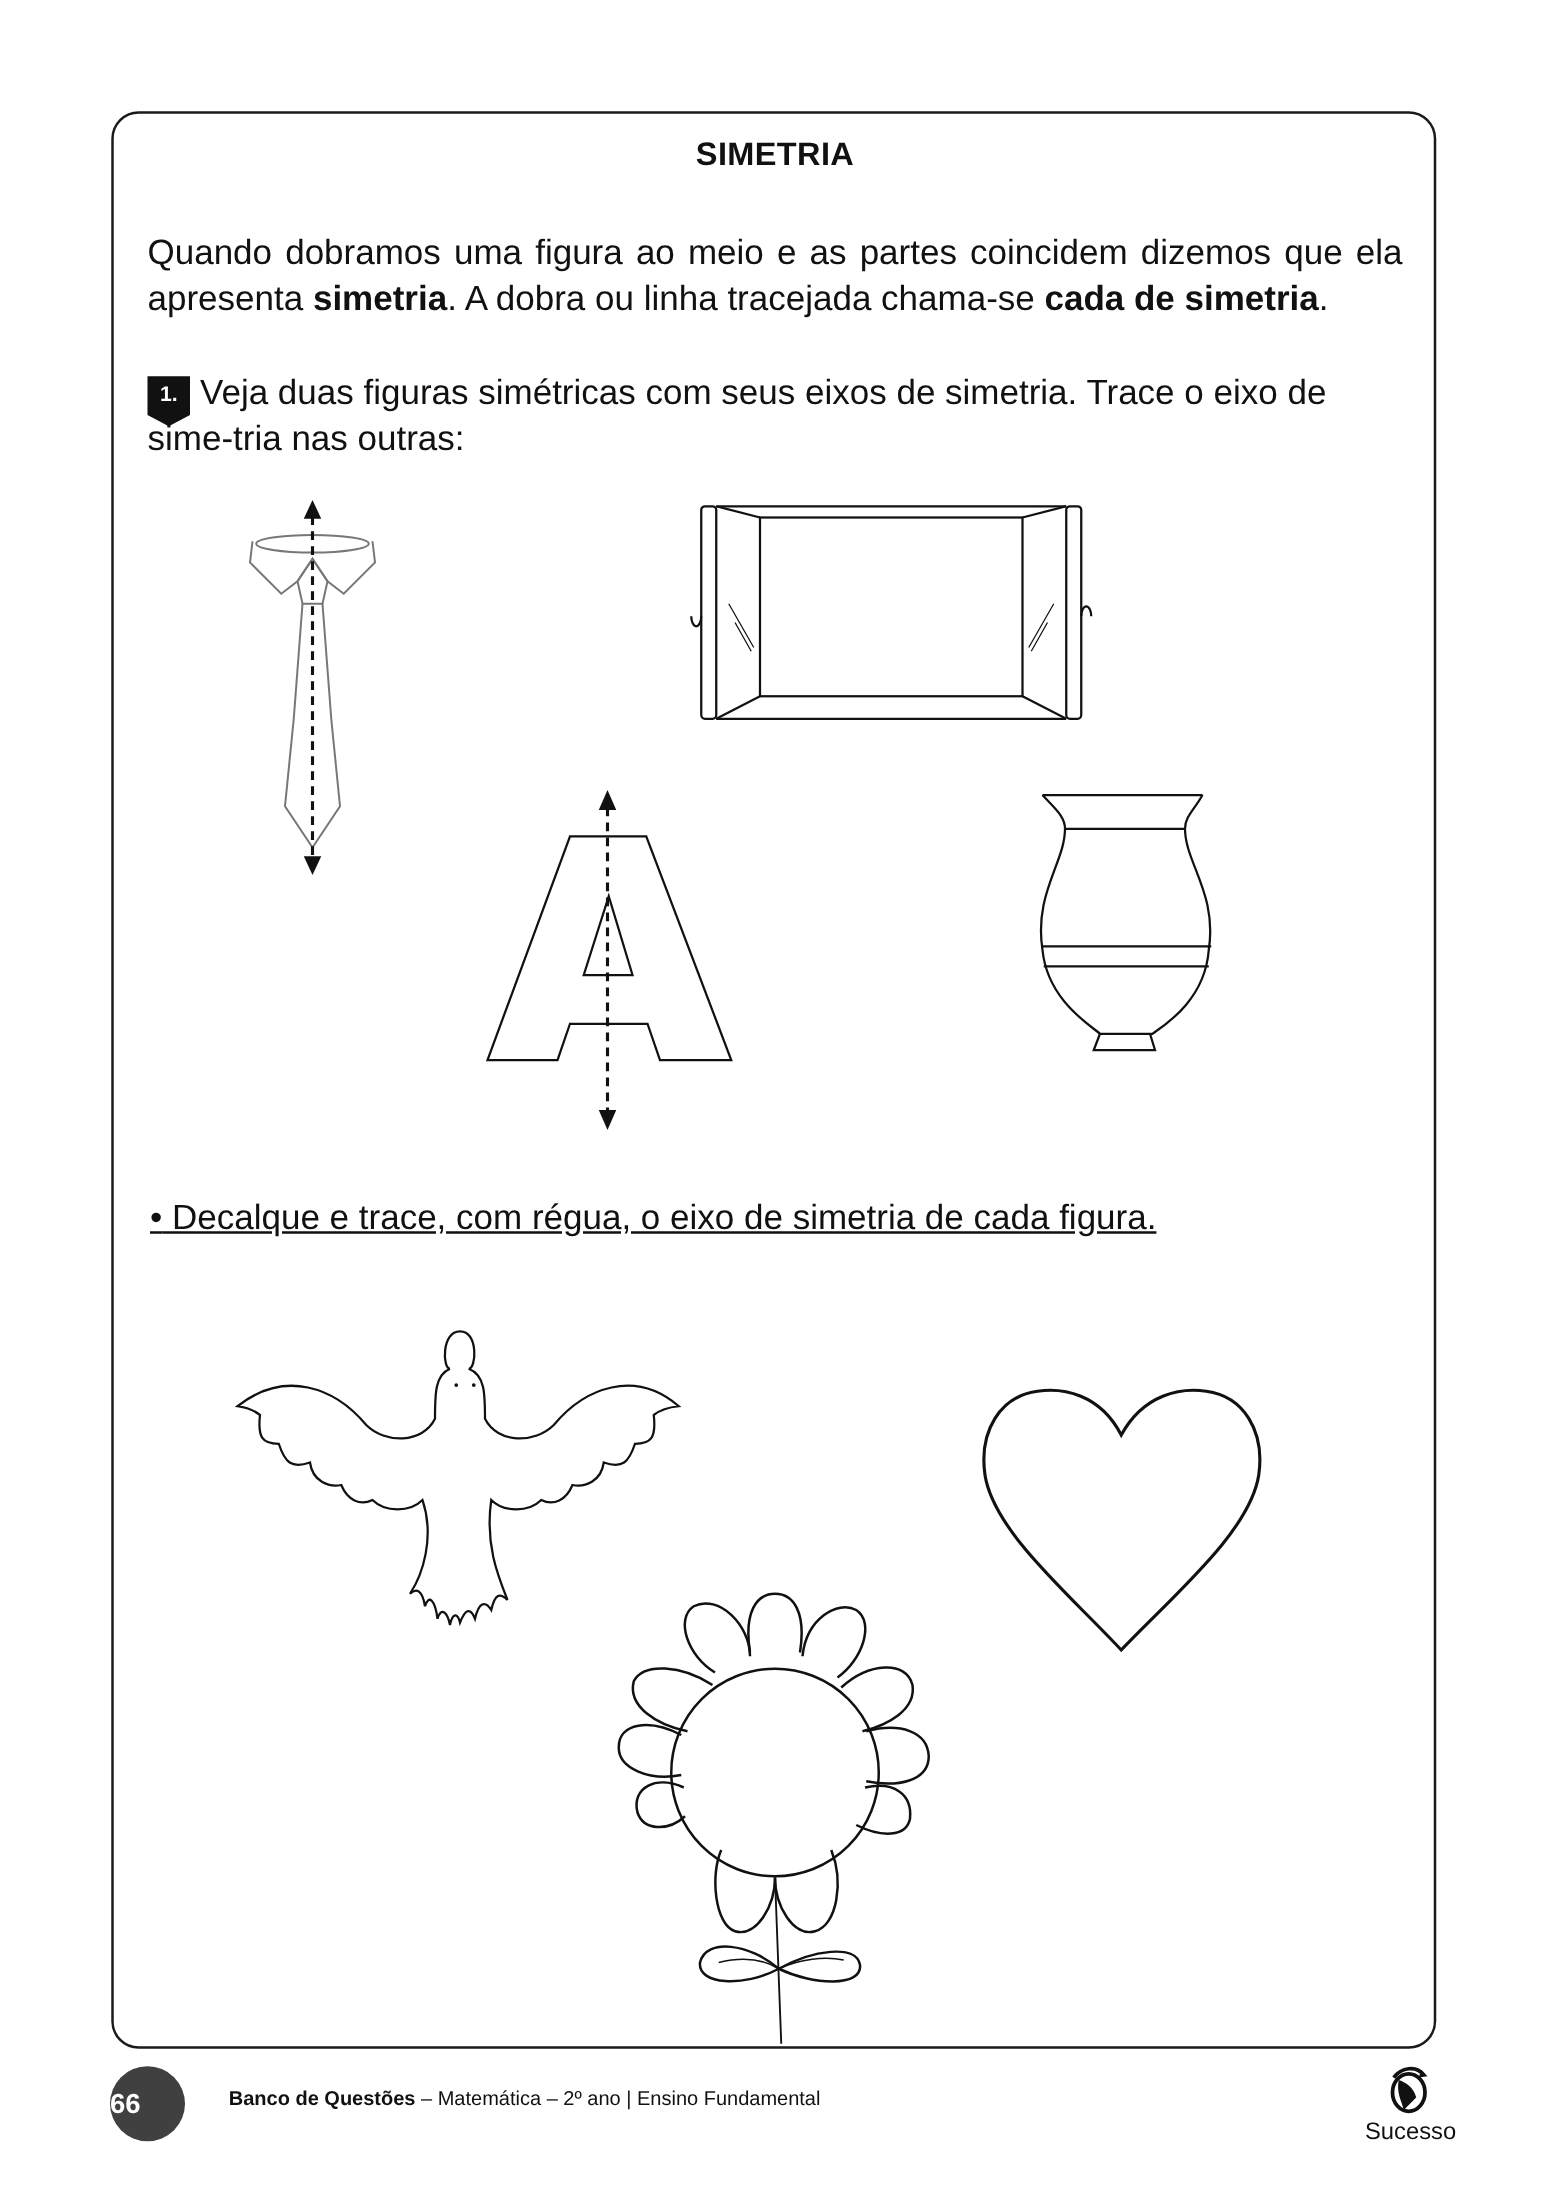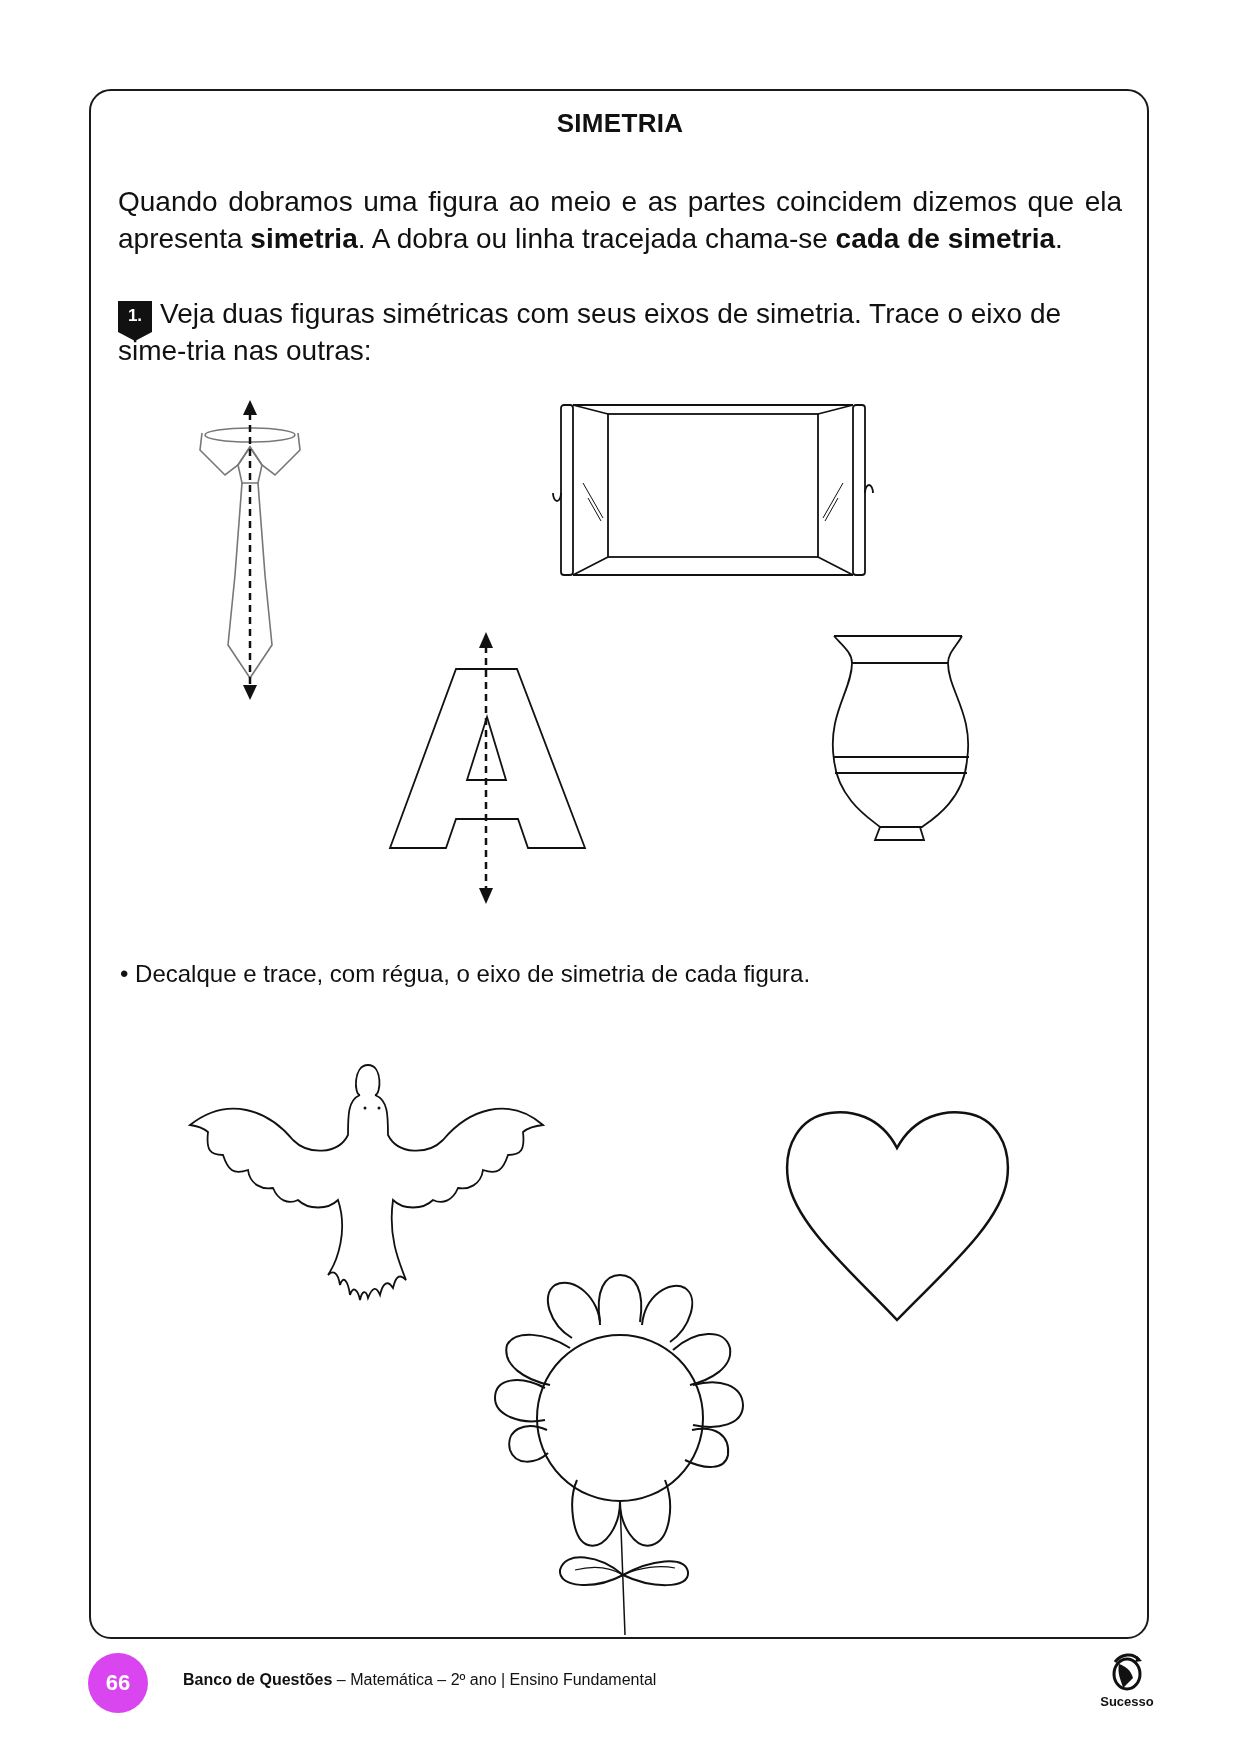--- a/index.html
+++ b/index.html
@@ -11,28 +11,28 @@
            font-weight:bold; font-size:26px; letter-spacing:0.3px; }
   .intro { position:absolute; left:118px; top:183px; width:1004px; font-size:28px;
            line-height:37px; text-align:justify; }
   .intro b { font-weight:bold; }
   .q { position:absolute; left:118px; top:295px; width:1004px; font-size:28px; line-height:37px; }
   .badge { display:inline-block; position:relative; width:34px; height:31px; background:#111;
            color:#fff; font-size:17px; font-weight:bold; text-align:center; line-height:30px;
            vertical-align:2px; margin-right:8px; }
   .badge:after { content:""; position:absolute; left:0; top:31px; border-left:17px solid transparent;
            border-right:17px solid transparent; border-top:9px solid #111; }
-  .bullet { position:absolute; left:120px; top:955px; font-size:24px; line-height:37px; }
+  .bullet { position:absolute; left:120px; top:955px; font-size:28px; line-height:37px;text-decoration:underline; }
   svg.fig { position:absolute; overflow:visible; }
   .footer-num { position:absolute; left:88px; top:1653px; width:60px; height:60px; border-radius:50%;
-           background:#d946ef; color:#fff; font-weight:bold; font-size:22px; text-align:center; line-height:60px; }
+           background:#404040; color:#fff; font-weight:bold; font-size:22px; line-height:60px; }
   .footer-text { position:absolute; left:183px; top:1671px; font-size:16px; }
   .footer-text b { font-weight:bold; }
   .logo { position:absolute; left:1092px; top:1652px; width:70px; text-align:center; }
-  .logo-label { font-weight:bold; font-size:13px; display:block; margin-top:-2px; }
+  .logo-label { font-weight:normal; font-size:19px; display:block; margin-top:-2px; }
 </style>
 </head>
 <body>
 
 <div class="frame"></div>
 
 <div class="title">SIMETRIA</div>
 
 <div class="intro"><span>Quando dobramos uma figura ao meio e as partes coincidem dizemos que ela apresenta </span><b>simetria</b><span>. A dobra ou linha tracejada chama-se </span><b>cada de simetria</b><span>.</span></div>
 

